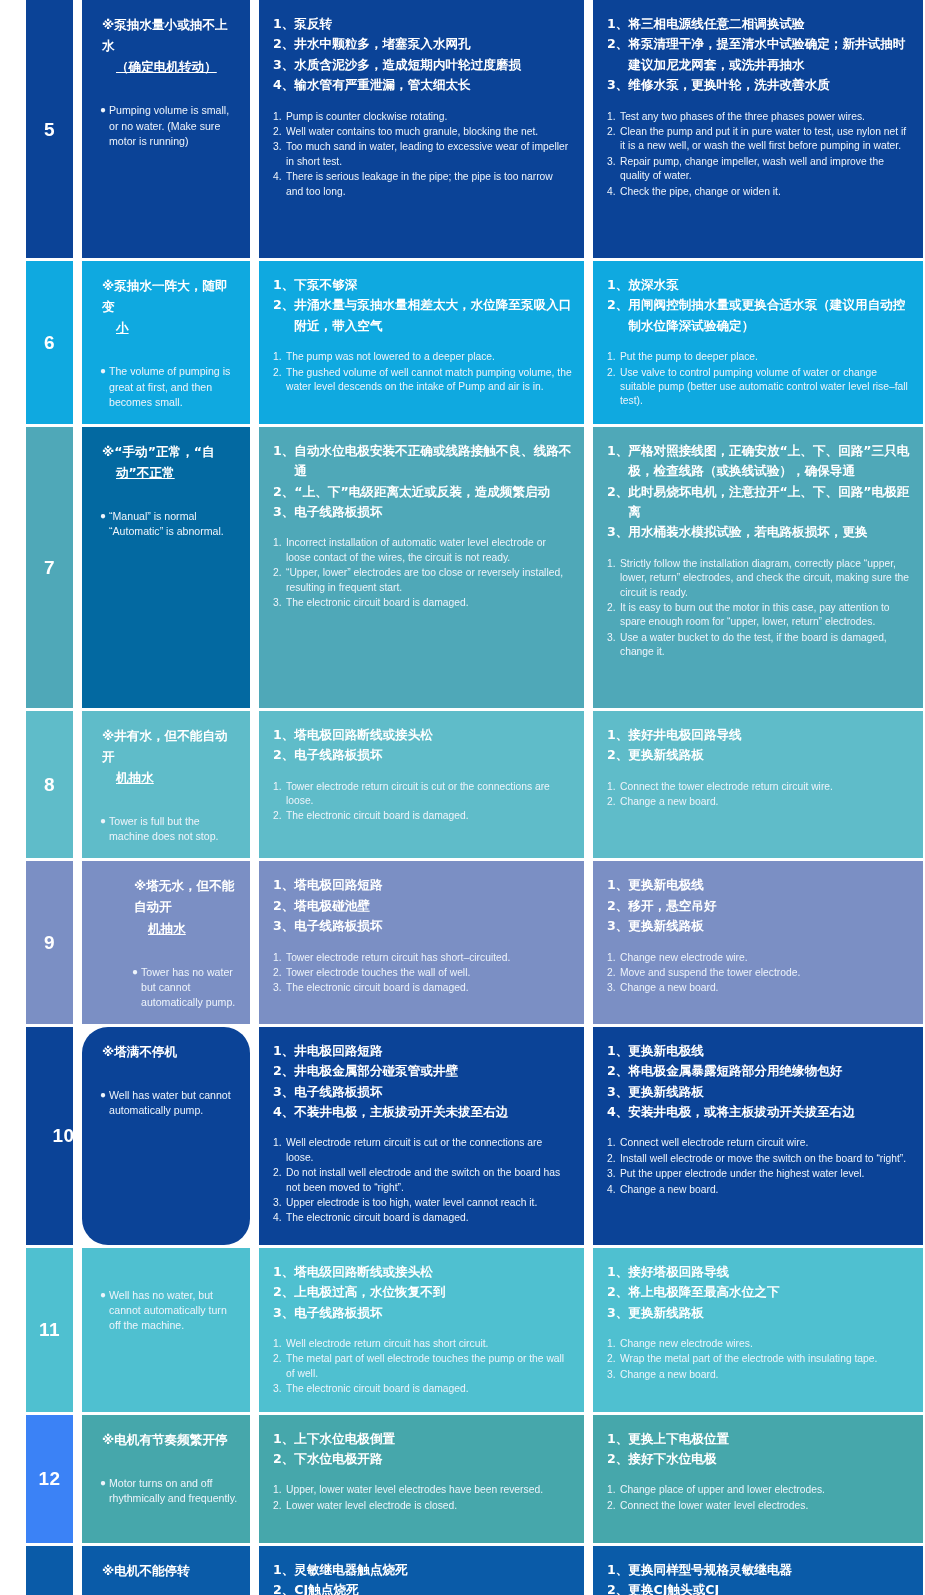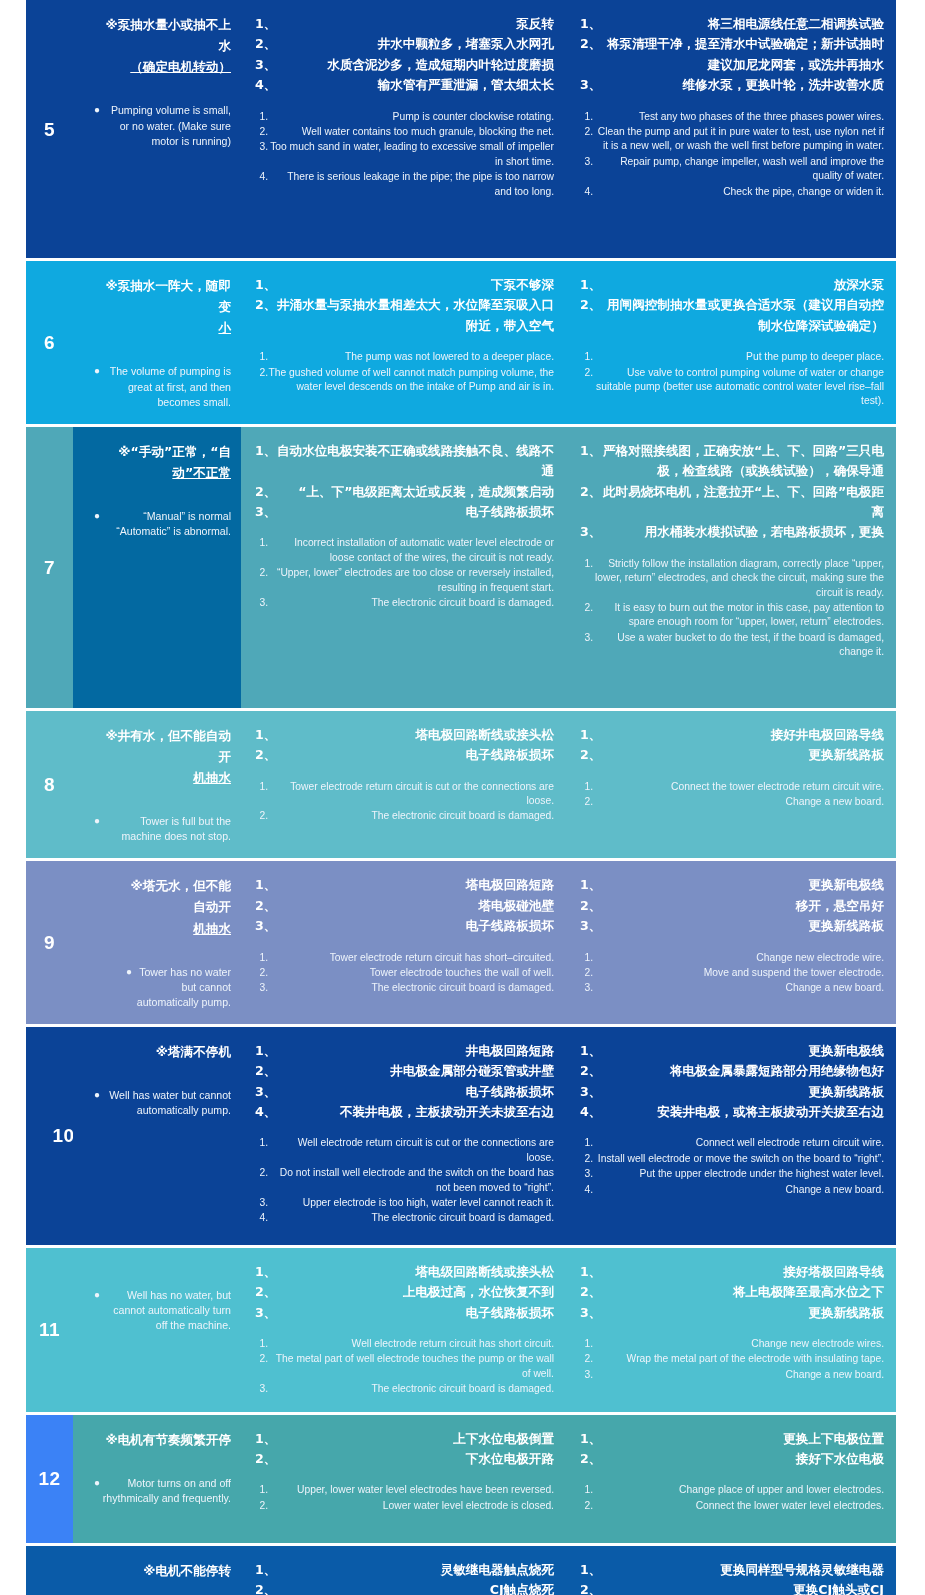--- a/index.html
+++ b/index.html
@@ -24,21 +24,21 @@
     display: flex; align-items: center; justify-content: center;
   }
   .num-text {
     font-size: 19px; font-weight: bold; color: #ffffff;
     line-height: 1; letter-spacing: 0.5px;
   }
   .c-sym  { width: 168px; flex: 0 0 168px; }
   .c-cause{ width: 325px; flex: 0 0 325px; }
   .c-fix  { width: 330px; flex: 0 0 330px; }
 
-  .c-sym, .c-cause, .c-fix { margin-left: 0; text-align: right; }
+  .c-sym, .c-cause, .c-fix { margin-left: 9px; }
 
   .cell-pad { padding: 14px 12px 14px 14px; }
   .c-sym .cell-pad { padding: 14px 10px 14px 18px; }
 
   
   .cn {
     color: #ffffff;
     font-size: 12.6px;
     line-height: 1.62;
     font-weight: bold;
@@ -126,21 +126,21 @@
               <div class="li">
                 <span class="mk">1.</span>
                 <span class="tx">Pump is counter clockwise rotating.</span>
               </div>
               <div class="li">
                 <span class="mk">2.</span>
                 <span class="tx">Well water contains too much granule, blocking the net.</span>
               </div>
               <div class="li">
                 <span class="mk">3.</span>
-                <span class="tx">Too much sand in water, leading to excessive small of impeller in short time.</span>
+                <span class="tx">Too much sand in water, leading to excessive wear of impeller in short test.</span>
               </div>
               <div class="li">
                 <span class="mk">4.</span>
                 <span class="tx">There is serious leakage in the pipe; the pipe is too narrow and too long.</span>
               </div>
             </div>
           </div>
         </div>
         <div class="c-fix" style="background: rgb(11, 67, 151); min-height: 258px;">
           <div class="cell-pad">
@@ -468,21 +468,21 @@
                 <span class="tx">Change a new board.</span>
               </div>
             </div>
           </div>
         </div>
       </div>
       <div class="trow">
         <div class="c-num" style="background: rgb(11, 67, 151); min-height: 218px; padding-left: 28px;">
           <div class="num-text">10</div>
         </div>
-        <div class="c-sym" style="background: rgb(11, 67, 151); min-height: 218px;">
+        <div class="c-sym" style="background: rgb(11, 67, 151); min-height: 218px; border-radius: 26px;">
           <div class="cell-pad">
             <div class="sym-cn">
               <div>※塔满不停机</div>
             </div>
             <div class="sym-en">
               <span class="bullet">●</span>
               <span class="tx">Well has water but cannot automatically pump.</span>
             </div>
           </div>
         </div>

